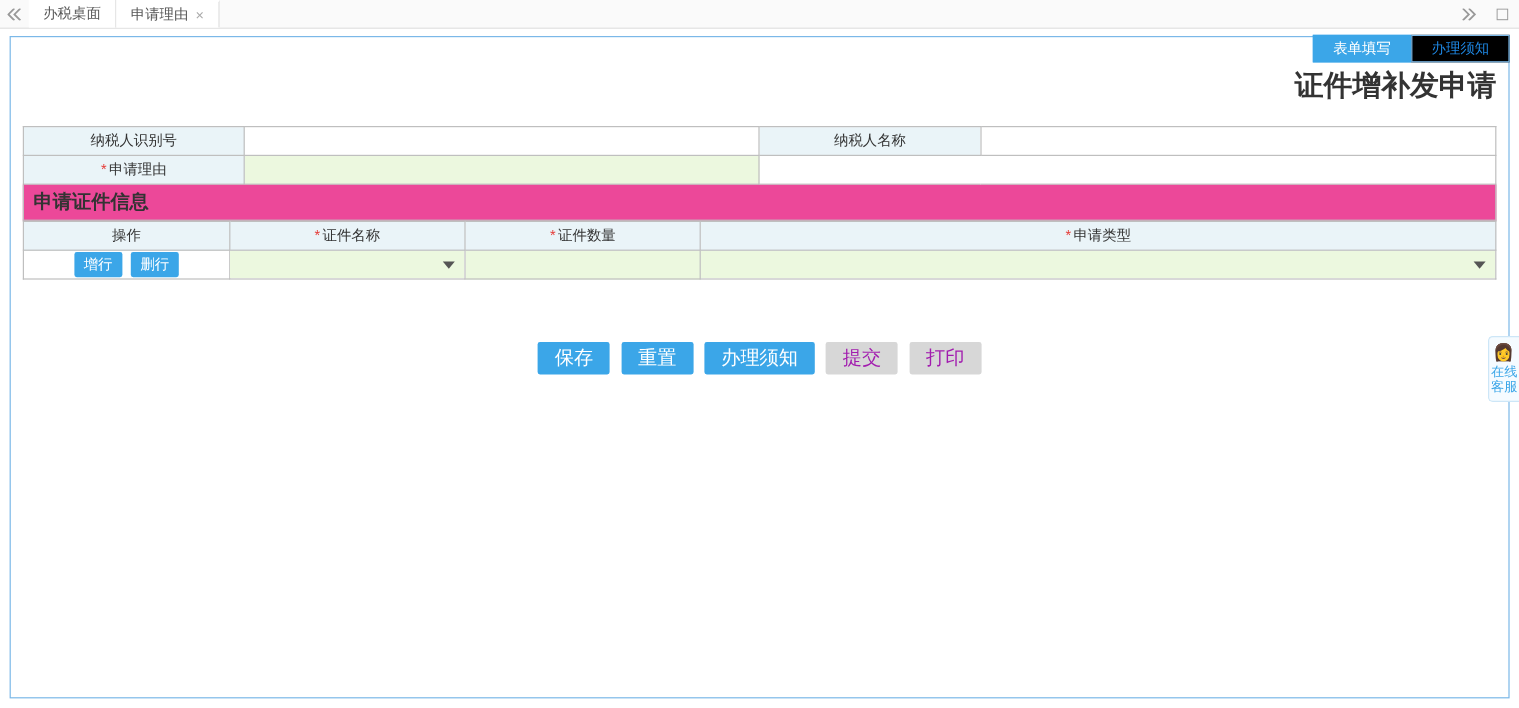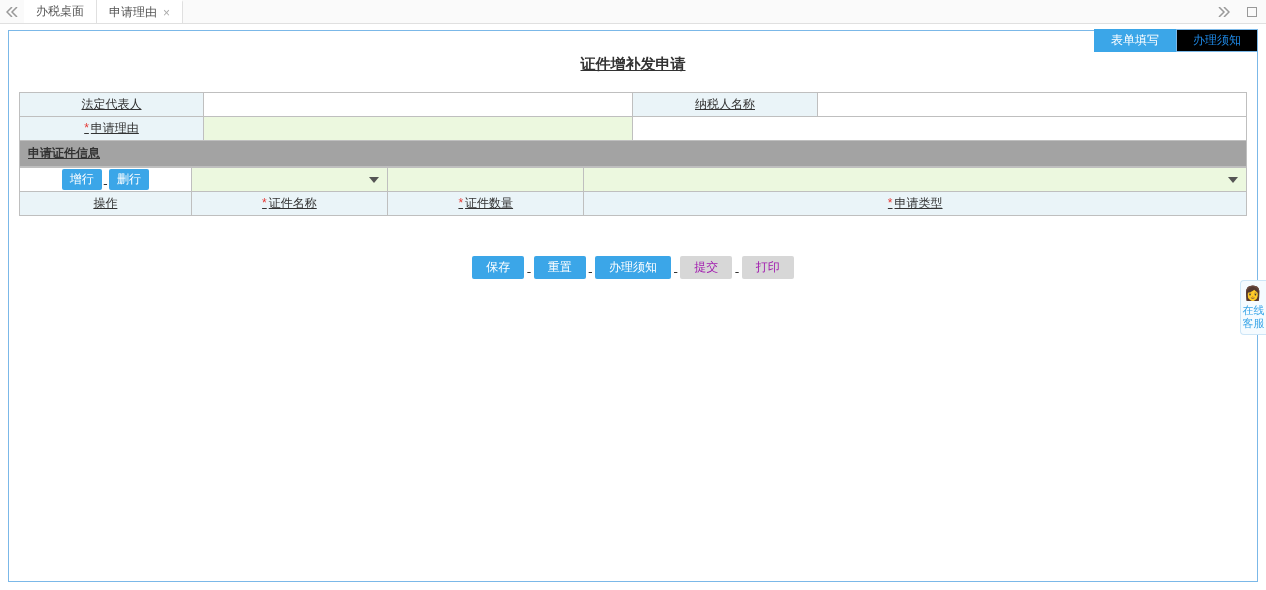--- a/index.html
+++ b/index.html
@@ -66,21 +66,20 @@
       display: flex;
       align-items: center;
       justify-content: center;
       color: #999;
       cursor: pointer;
     }
     
     .page {
       padding: 6px 8px 8px 8px;
       height: calc(590px - 24px);
-      text-decoration: underline;
     }
     .panel {
       border: 1px solid #7bb8e8;
       height: 100%;
       position: relative;
       background: #fff;
     }
     .panel-tabs {
       position: absolute;
       right: -1px;
@@ -97,23 +96,23 @@
     }
     .panel-tab.active {
       background: #3ba6e8;
       color: #fff;
       border-color: #3ba6e8;
     }
     .panel-body {
       padding: 16px 10px 10px 10px;
     }
     .page-title {
-      font-size: 15px;
+      font-size: 24px;
       font-weight: bold;
-      text-align: center;
+      text-align: right;
       padding: 8px 0 18px 0;
       font-family: SimSun, serif;
     }
     
     table.form {
       width: 100%;
       border-collapse: collapse;
       table-layout: fixed;
     }
     table.form td {
@@ -130,25 +129,25 @@
       width: 15%;
     }
     td.value {
       background: #fff;
     }
     td.value-green { background: #ecf8df; }
     .req { color: #e53935; margin-right: 2px; }
     
     .section-head {
       font-weight: bold;
-      background: #a3a3a3;
+      background: #ec4899;
       border: 1px solid #bfbfbf;
       border-top: none;
       padding: 4px 8px;
-      font-size: 12px;
+      font-size: 16px;
     }
     
     table.grid {
       width: 100%;
       border-collapse: collapse;
       table-layout: fixed;
     }
     table.grid th, table.grid td {
       border: 1px solid #bfbfbf;
       height: 24px;
@@ -189,24 +188,24 @@
     }
     
     .actions {
       text-align: center;
       padding: 40px 0 0 0;
     }
     .btn {
       display: inline-block;
       min-width: 48px;
       padding: 3px 14px;
-      font-size: 12px;
+      font-size: 16px;
       border: none;
       border-radius: 2px;
-      margin: 0 3px;
+      margin: 12px 3px;
       cursor: pointer;
       color: #fff;
     }
     .btn.primary { background: #3ba6e8; }
     .btn.disabled { background: #d7d7d7; color: #a21caf; cursor: not-allowed; }
     
     .side-widget {
       position: absolute;
       right: 0;
       top: 280px;
@@ -280,21 +279,21 @@
 
       <table class="form">
         <colgroup>
           <col style="width:15%">
             <col style="width:35%">
             <col style="width:15%">
             <col style="width:35%">
         </colgroup>
         <tbody>
             <tr>
-          <td class="label">法定代表人</td>
+          <td class="label">纳税人识别号</td>
           <td class="value"><span class="redacted"></span></td>
           <td class="label">纳税人名称</td>
           <td class="value"><span class="redacted"></span></td>
         </tr>
         <tr>
           <td class="label"><span class="req">*</span><span>申请理由</span></td>
           <td class="value value-green" colspan="1"></td>
           <td class="value" colspan="2"></td>
         </tr>
       </tbody>
@@ -304,40 +303,40 @@
 
       <table class="grid">
         <colgroup>
           <col style="width:14%">
             <col style="width:16%">
             <col style="width:16%">
             <col style="width:54%">
         </colgroup>
         <tbody>
             <tr>
+          <th>操作</th>
+          <th><span class="req">*</span><span>证件名称</span></th>
+          <th><span class="req">*</span><span>证件数量</span></th>
+          <th><span class="req">*</span><span>申请类型</span></th>
+        </tr>
+        <tr>
           <td>
             <button class="mini-btn">增行</button>
             <button class="mini-btn">删行</button>
           </td>
           <td class="green dropdown-cell">
             <span></span>
             <span class="caret"></span>
           </td>
           <td class="green"><span></span></td>
           <td class="green dropdown-cell">
             <span></span>
             <span class="caret"></span>
           </td>
         </tr>
-        <tr>
-          <th>操作</th>
-          <th><span class="req">*</span><span>证件名称</span></th>
-          <th><span class="req">*</span><span>证件数量</span></th>
-          <th><span class="req">*</span><span>申请类型</span></th>
-        </tr>
       </tbody>
         </table>
 
       <div class="actions">
         <button class="btn primary">保存</button>
         <button class="btn primary">重置</button>
         <button class="btn primary">办理须知</button>
         <button class="btn disabled">提交</button>
         <button class="btn disabled">打印</button>
       </div>

